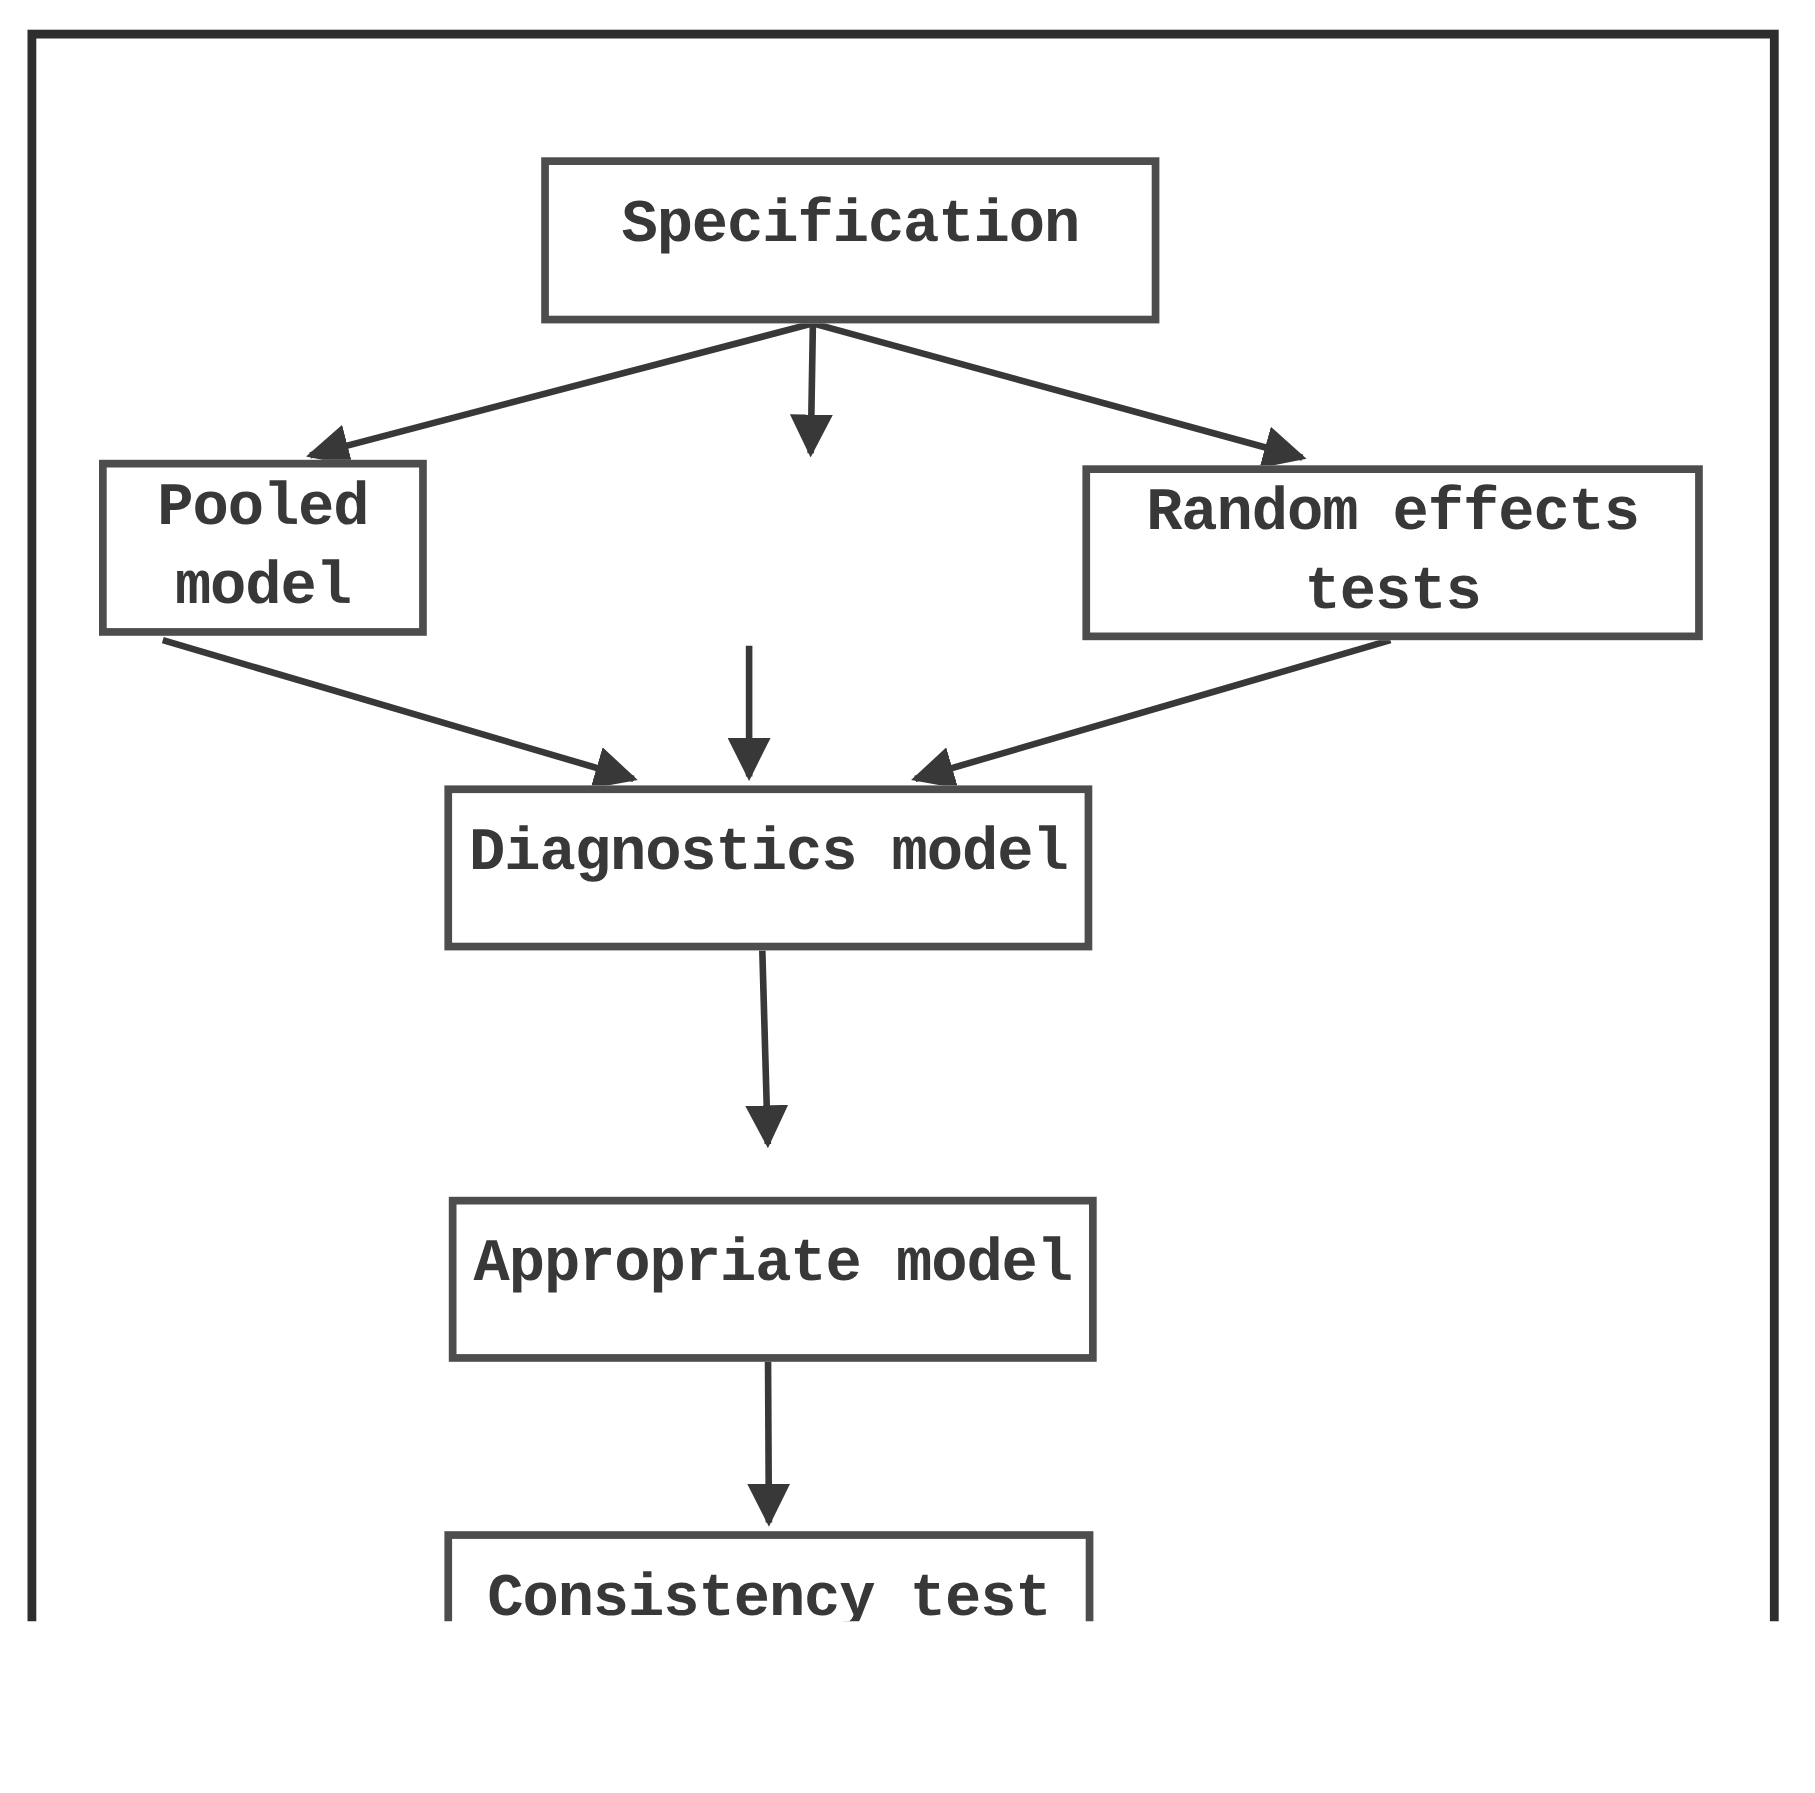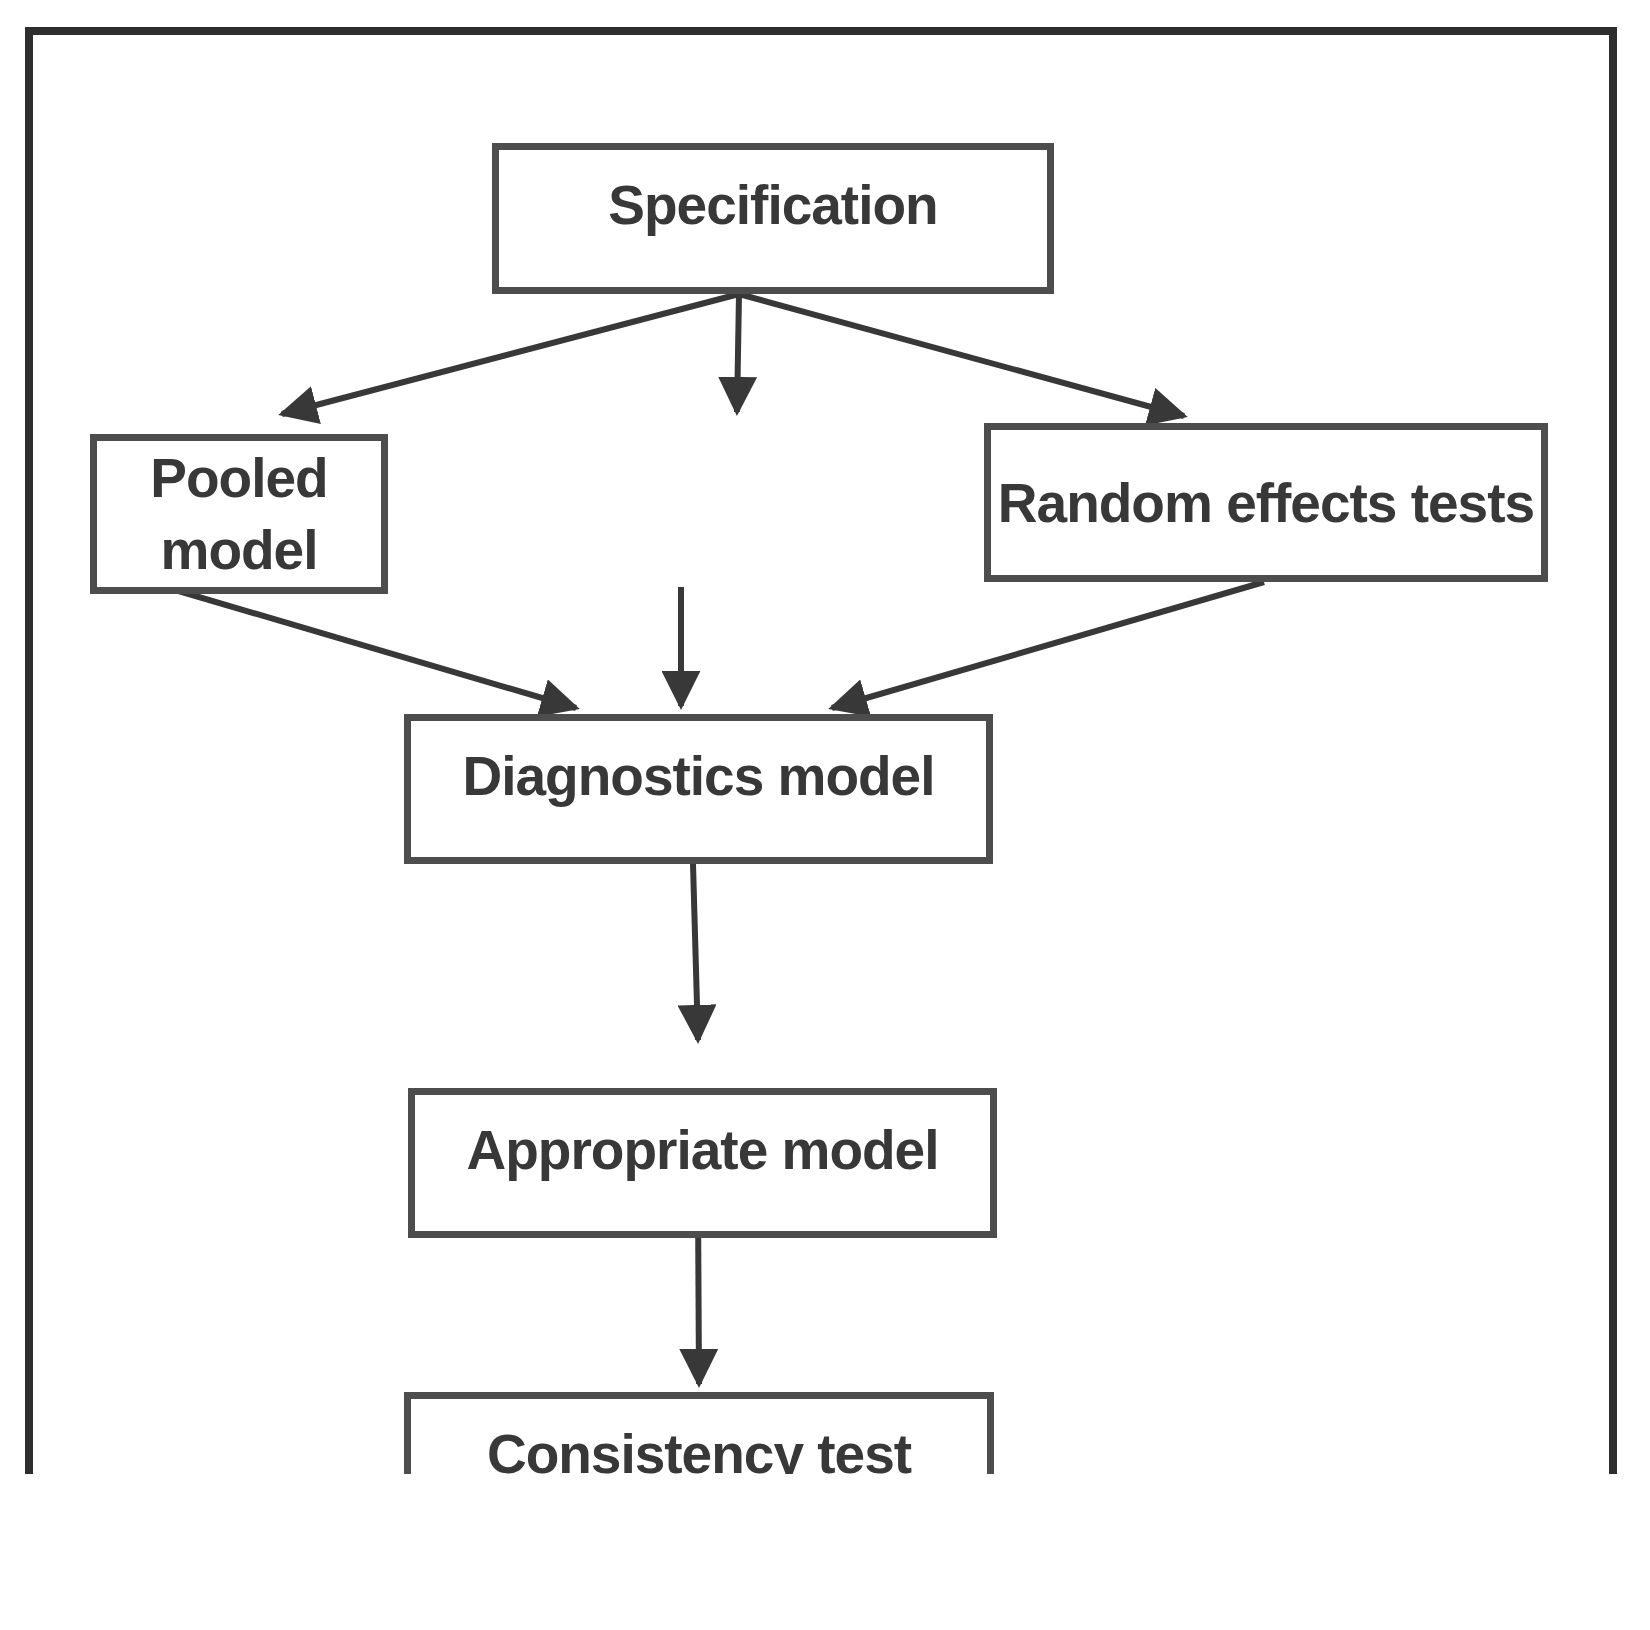--- a/index.html
+++ b/index.html
@@ -7,21 +7,21 @@
     --frame:#2e2e2e;
     --box-border:#4d4d4d;
     --text:#383838;
     --arrow:#383838;
   }
   html,body{margin:0;padding:0;background:var(--background);}
   .canvas{
     position:relative;
     width:1650px;height:1474px;
     background:var(--background);
-    font-family:Liberation Sans, sans-serif;
+    font-family:Liberation Mono, monospace;
     overflow:hidden;
   }
   .frame{
     position:absolute;
     left:25px;top:27px;width:1592px;height:1573px;
     border:8px solid var(--frame);
     box-sizing:border-box;
     background:var(--background);
   }
   .edges{
@@ -71,21 +71,21 @@
     <line x1="681" y1="587" x2="681" y2="706" marker-end="url(#arrowhead)"></line>
     <line x1="1264" y1="582" x2="832" y2="708" marker-end="url(#arrowhead)"></line>
     <line x1="693" y1="864" x2="698" y2="1040" marker-end="url(#arrowhead)"></line>
     <line x1="698" y1="1198" x2="699" y2="1384" marker-end="url(#arrowhead)"></line>
   </svg>
 
   <div class="node v-top" style="left:492px;top:143px;width:562px;height:151px;">
     <span class="lbl">Specification</span>
   </div>
 
-  <div class="node v-center" style="left:90px;top:434px;width:298px;height:160px;">
+  <div class="node v-center" style="left:90px;top:418px;width:298px;height:160px;">
     <span class="lbl">Pooled model</span>
   </div>
 
 
   <div class="node v-center" style="left:984px;top:423px;width:564px;height:159px;">
     <span class="lbl">Random effects tests</span>
   </div>
 
   <div class="node v-top" style="left:404px;top:714px;width:589px;height:150px;">
     <span class="lbl">Diagnostics model</span>

